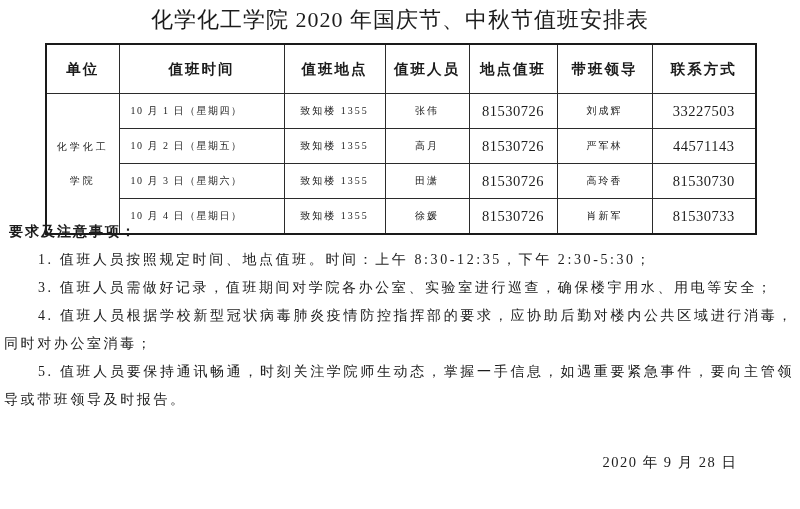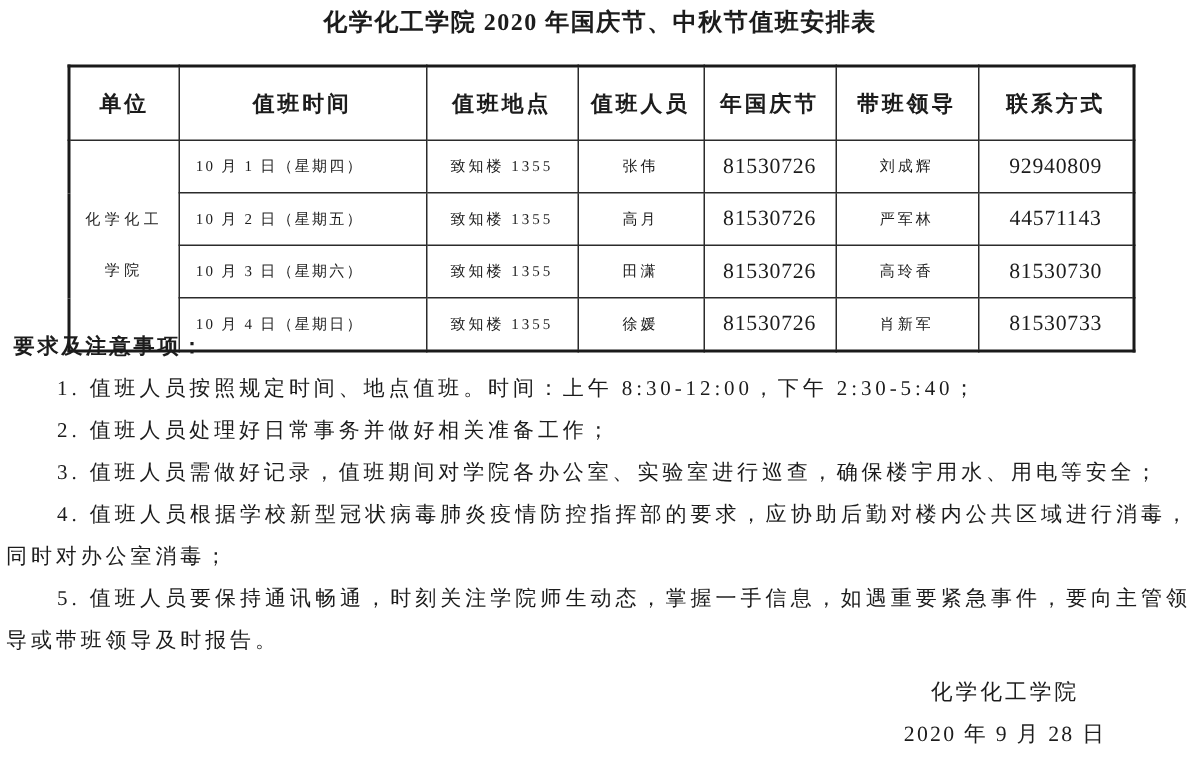--- a/index.html
+++ b/index.html
@@ -15,22 +15,22 @@
     font-family: "Liberation Serif", "DejaVu Serif", serif;
     color: #1c1c1c;
   }
   .doc-title {
     position: absolute;
     top: 5px;
     left: 0;
     width: 800px;
     margin: 0;
     text-align: center;
-    font-size: 16px;
-    font-weight: bold;
+    font-size: 22px;
+    font-weight: normal;
     letter-spacing: 1px;
     white-space: nowrap;
   }
   table.duty-table {
     position: absolute;
     top: 43px;
     left: 45px;
     width: 710px;
     border-collapse: collapse;
     table-layout: fixed;
@@ -124,37 +124,37 @@
       <col style="width:88px">
       <col style="width:95px">
       <col style="width:104px">
   </colgroup>
   <thead>
     <tr>
       <th>单位</th>
       <th>值班时间</th>
       <th>值班地点</th>
       <th>值班人员</th>
-      <th>年国庆节</th>
+      <th>地点值班</th>
       <th>带班领导</th>
       <th>联系方式</th>
     </tr>
   </thead>
   <tbody>
     <tr>
       <td class="unit-cell" rowspan="4">
         <span class="unit-line">化学化工</span>
         <span class="unit-line">学院</span>
       </td>
       <td class="date-cell">10 月 1 日（星期四）</td>
       <td>致知楼 1355</td>
       <td>张伟</td>
       <td class="num-cell">81530726</td>
       <td>刘成辉</td>
-      <td class="num-cell">92940809</td>
+      <td class="num-cell">33227503</td>
     </tr>
     <tr>
       <td class="date-cell">10 月 2 日（星期五）</td>
       <td>致知楼 1355</td>
       <td>高月</td>
       <td class="num-cell">81530726</td>
       <td>严军林</td>
       <td class="num-cell">44571143</td>
     </tr>
     <tr>
@@ -171,23 +171,21 @@
       <td>徐媛</td>
       <td class="num-cell">81530726</td>
       <td>肖新军</td>
       <td class="num-cell">81530733</td>
     </tr>
   </tbody>
 </table>
 
 <div class="notes">
   <p class="notes-heading">要求及注意事项：</p>
-  <p class="note-item">1. 值班人员按照规定时间、地点值班。时间：上午 8:30-12:00，下午 2:30-5:40；</p>
-  <p class="note-item">2. 值班人员处理好日常事务并做好相关准备工作；</p>
+  <p class="note-item">1. 值班人员按照规定时间、地点值班。时间：上午 8:30-12:35，下午 2:30-5:30；</p>
   <p class="note-item">3. 值班人员需做好记录，值班期间对学院各办公室、实验室进行巡查，确保楼宇用水、用电等安全；</p>
   <p class="note-item">4. 值班人员根据学校新型冠状病毒肺炎疫情防控指挥部的要求，应协助后勤对楼内公共区域进行消毒，同时对办公室消毒；</p>
   <p class="note-item">5. 值班人员要保持通讯畅通，时刻关注学院师生动态，掌握一手信息，如遇重要紧急事件，要向主管领导或带班领导及时报告。</p>
 </div>
 
 <div class="signature">
-  <p class="sig-org">化学化工学院</p>
   <p class="sig-date">2020 年 9 月 28 日</p>
 </div>
 
 </body></html>

